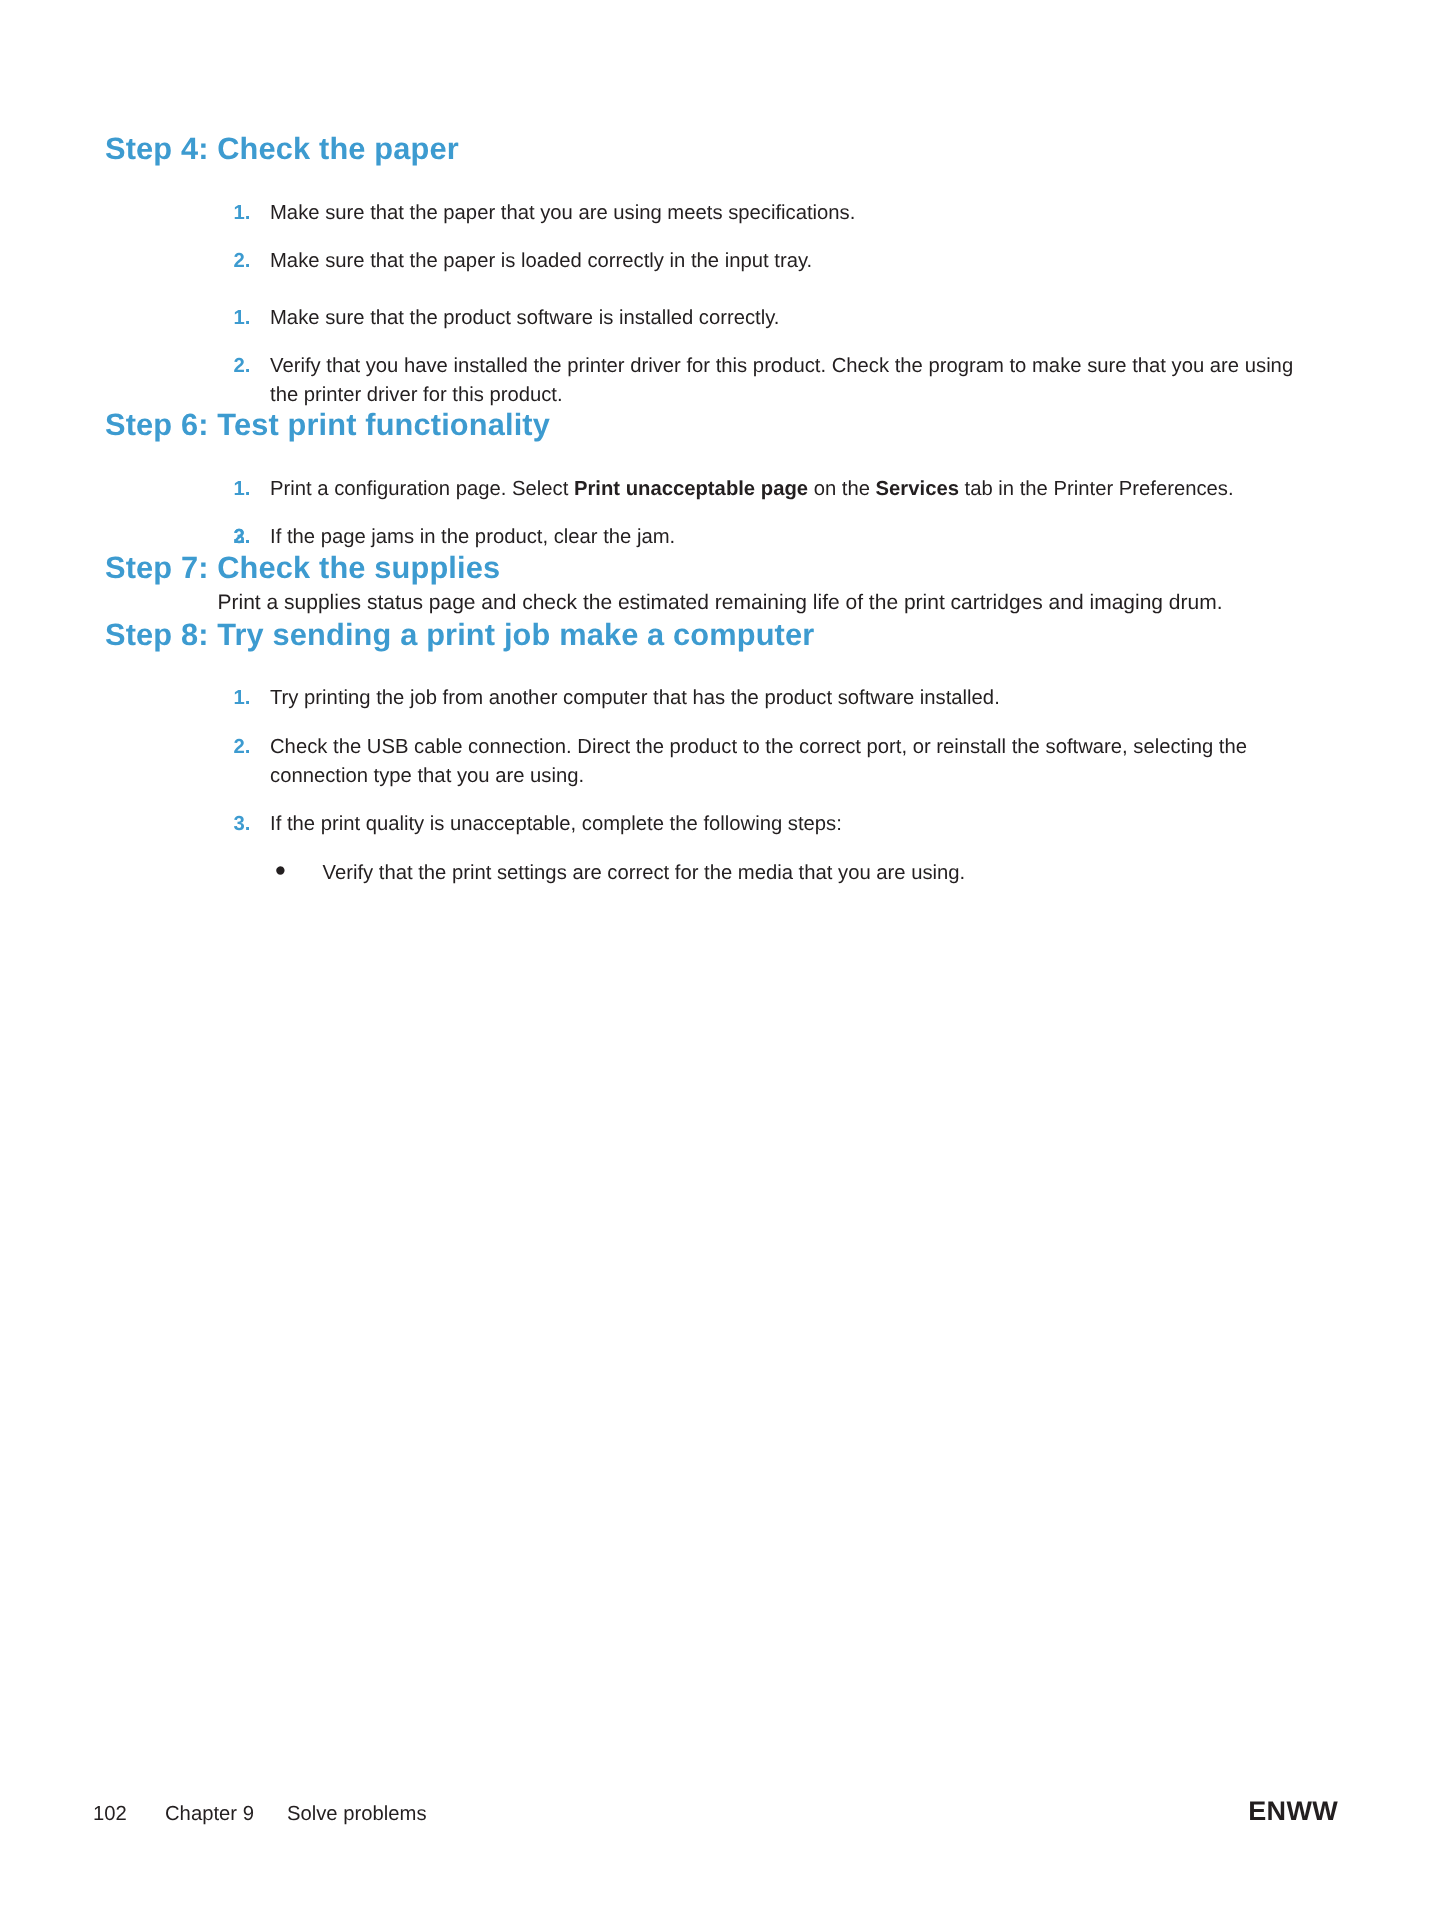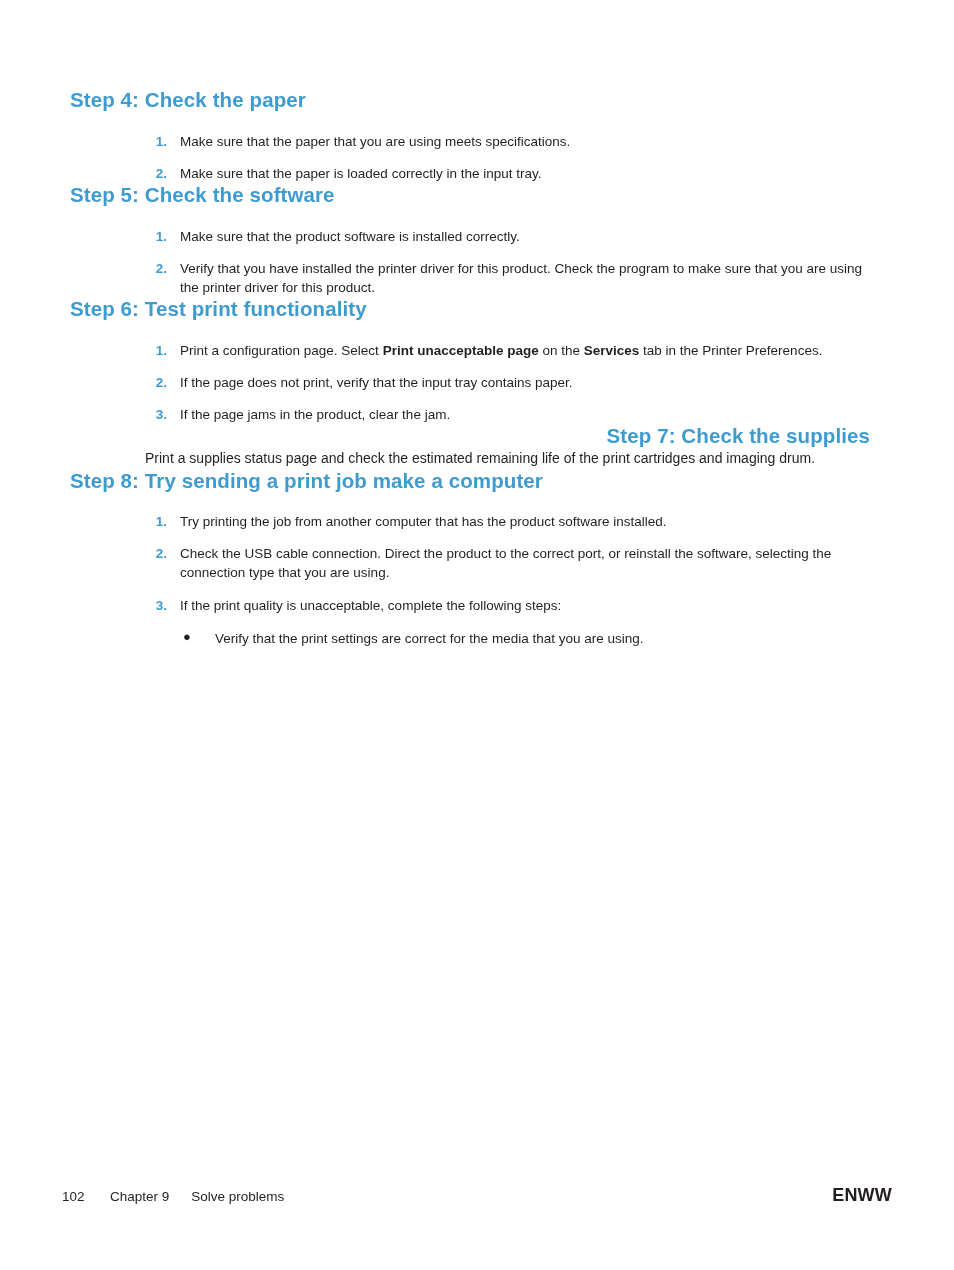--- a/index.html
+++ b/index.html
@@ -33,21 +33,21 @@
     font-weight: bold;
     color: #3d9bd0;
     margin: 0;
     padding: 0;
     letter-spacing: 0.1px;
     line-height: 1.2;
   }
   .h-step4  { margin-top: 0px; }
   .h-step5  { margin-top: 38px; }
   .h-step6  { margin-top: 37px; }
-  .h-step7  { margin-top: 36px; text-align: right; }
+  .h-step7  { margin-top: 36px; }
   .h-step8  { margin-top: 36px; }
 
   ol.numlist {
     list-style: none;
     margin: 0;
     padding: 0;
   }
   ol.numlist > li {
     position: relative;
     padding-left: 35px;
@@ -99,21 +99,21 @@
     font-size: 13px;
     color: #231f20;
     line-height: 1.42;
   }
   b.bold { font-weight: bold; }
 
   .footer {
     position: absolute;
     left: 62px;
     right: 62px;
-    bottom: 64px;
+    bottom: 52px;
     font-size: 13.5px;
     color: #231f20;
     display: flex;
     align-items: baseline;
   }
   .footer .pgnum { width: 48px; }
   .footer .chapter { }
   .footer .chaptitle { margin-left: 22px; margin-top: 32px; }
   .footer .enww {
     margin-left: auto;
@@ -133,41 +133,39 @@
       <li>
         <span class="num">1.</span>
         <span>Make sure that the paper that you are using meets specifications.</span>
       </li>
       <li class="gap-item">
         <span class="num">2.</span>
         <span>Make sure that the paper is loaded correctly in the input tray.</span>
       </li>
     </ol>
 
-    <h2 class="heading h-step5">Step 5: Check the software</h2>
     <ol class="numlist list-after-h4">
       <li>
         <span class="num">1.</span>
         <span>Make sure that the product software is installed correctly.</span>
       </li>
       <li class="gap-item">
         <span class="num">2.</span>
         <span>Verify that you have installed the printer driver for this product. Check the program to make sure that you are using the printer driver for this product.</span>
       </li>
     </ol>
 
     <h2 class="heading h-step6">Step 6: Test print functionality</h2>
     <ol class="numlist list-after-h4">
       <li>
         <span class="num">1.</span>
         <span>Print a configuration page. Select </span><b class="bold">Print unacceptable page</b><span> on the </span><b class="bold">Services</b><span> tab in the Printer Preferences.</span>
       </li>
       <li class="gap-item">
         <span class="num">2.</span>
-        <span>If the page does not print, verify that the input tray contains paper.</span>
       </li>
       <li class="gap-item">
         <span class="num">3.</span>
         <span>If the page jams in the product, clear the jam.</span>
       </li>
     </ol>
 
     <h2 class="heading h-step7">Step 7: Check the supplies</h2>
     <p class="plainpara para-after-h">Print a supplies status page and check the estimated remaining life of the print cartridges and imaging drum.</p>
 

